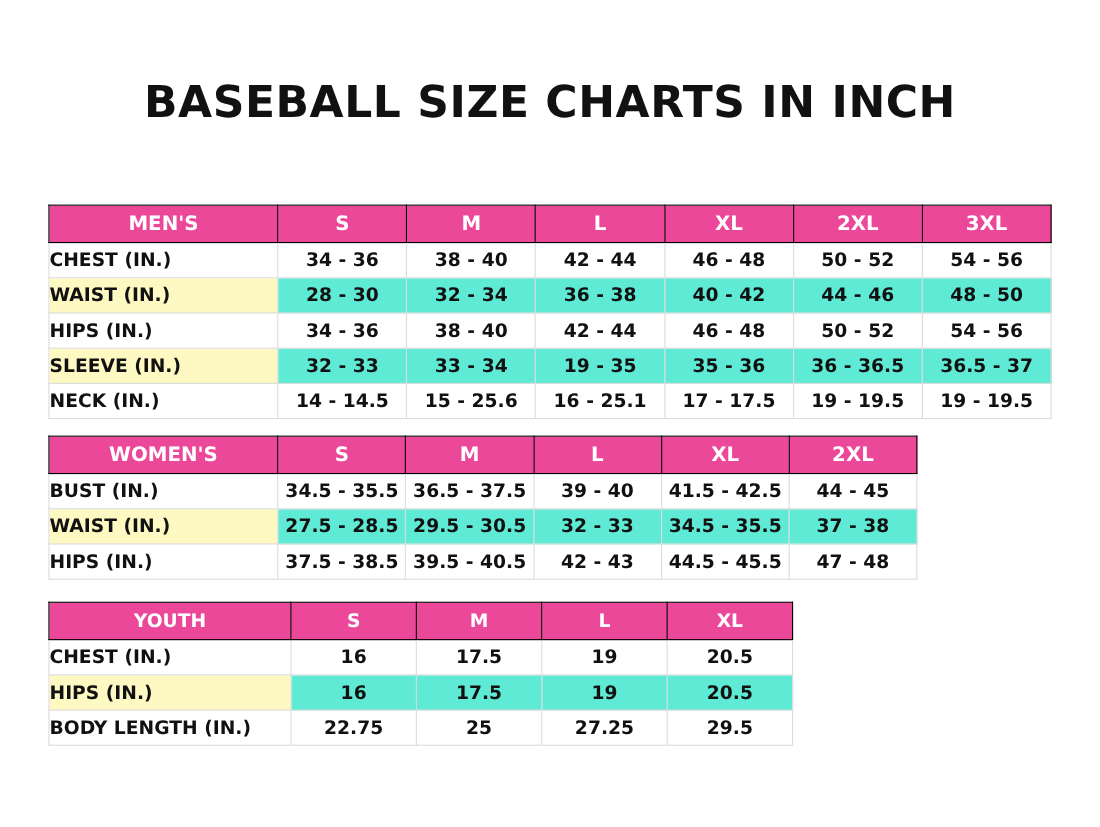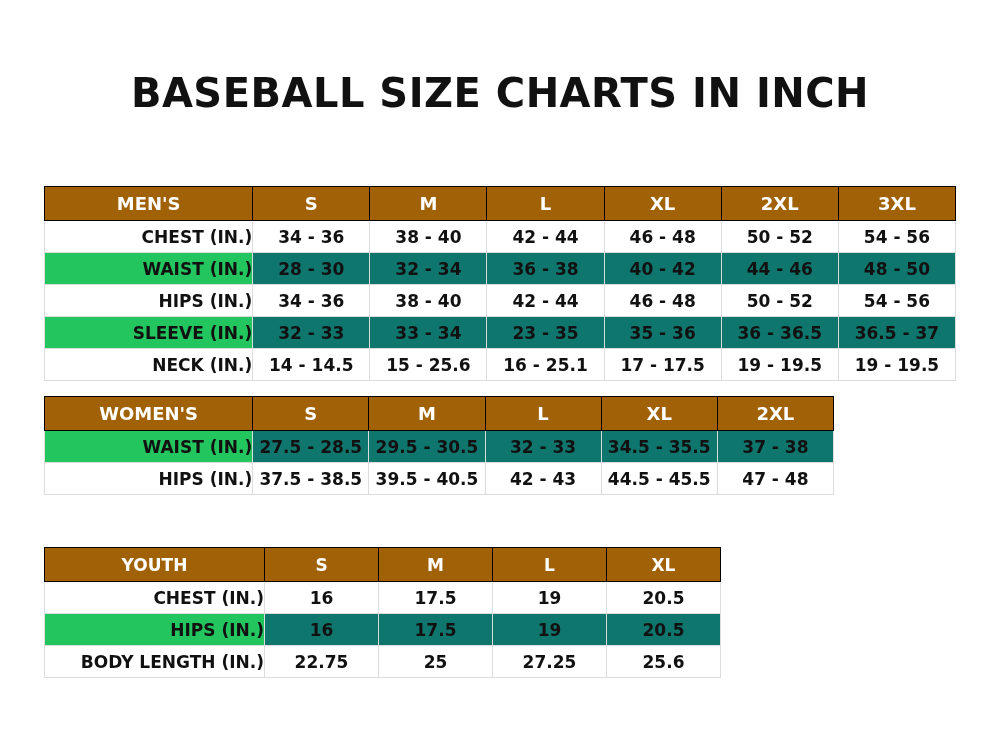--- a/index.html
+++ b/index.html
@@ -45,38 +45,38 @@
     text-align: center;
     font-size: 17px;
     font-weight: bold;
     padding: 0;
     height: 31px;
     background: #ffffff;
     color: #111111;
     white-space: nowrap;
   }
   .chart thead th {
-    background: #a16207;
+    background: #ec4899;
     color: #ffffff;
     border: 1px solid #000000;
     height: 33px;
     font-size: 18px;
   }
   .chart thead th.lbl {
     text-align: center;
   }
   .chart tbody tr.alt td {
-    background: #0f766e;
+    background: #5eead4;
   }
   .chart tbody td.rowlabel {
     background: #ffffff;
-    text-align: right;
+    text-align: left;
   }
   .chart tbody tr.alt td.rowlabel {
-    background: #22c55e;
+    background: #fef9c3;
   }
 
   
   #mens-chart { top: 186px; left: 44px; width: 912px; }
   #mens-chart col.c0 { width: 208px; }
   #mens-chart col.cx { width: 117px; }
 
   
   #womens-chart { top: 396px; left: 44px; width: 790px; }
   #womens-chart col.c0 { width: 208px; }
@@ -142,21 +142,21 @@
         <td>38 - 40</td>
         <td>42 - 44</td>
         <td>46 - 48</td>
         <td>50 - 52</td>
         <td>54 - 56</td>
       </tr>
       <tr class="alt">
         <td class="rowlabel">SLEEVE (IN.)</td>
         <td>32 - 33</td>
         <td>33 - 34</td>
-        <td>23 - 35</td>
+        <td>19 - 35</td>
         <td>35 - 36</td>
         <td>36 - 36.5</td>
         <td>36.5 - 37</td>
       </tr>
       <tr>
         <td class="rowlabel">NECK (IN.)</td>
         <td>14 - 14.5</td>
         <td>15 - 25.6</td>
         <td>16 - 25.1</td>
         <td>17 - 17.5</td>
@@ -179,20 +179,28 @@
       <tr>
         <th class="lbl">WOMEN'S</th>
         <th>S</th>
         <th>M</th>
         <th>L</th>
         <th>XL</th>
         <th>2XL</th>
       </tr>
     </thead>
     <tbody>
+      <tr>
+        <td class="rowlabel">BUST (IN.)</td>
+        <td>34.5 - 35.5</td>
+        <td>36.5 - 37.5</td>
+        <td>39 - 40</td>
+        <td>41.5 - 42.5</td>
+        <td>44 - 45</td>
+      </tr>
       <tr class="alt">
         <td class="rowlabel">WAIST (IN.)</td>
         <td>27.5 - 28.5</td>
         <td>29.5 - 30.5</td>
         <td>32 - 33</td>
         <td>34.5 - 35.5</td>
         <td>37 - 38</td>
       </tr>
       <tr>
         <td class="rowlabel">HIPS (IN.)</td>
@@ -235,18 +243,18 @@
         <td>16</td>
         <td>17.5</td>
         <td>19</td>
         <td>20.5</td>
       </tr>
       <tr>
         <td class="rowlabel">BODY LENGTH (IN.)</td>
         <td>22.75</td>
         <td>25</td>
         <td>27.25</td>
-        <td>25.6</td>
+        <td>29.5</td>
       </tr>
     </tbody>
   </table>
 
 </div>
 
 </body></html>

